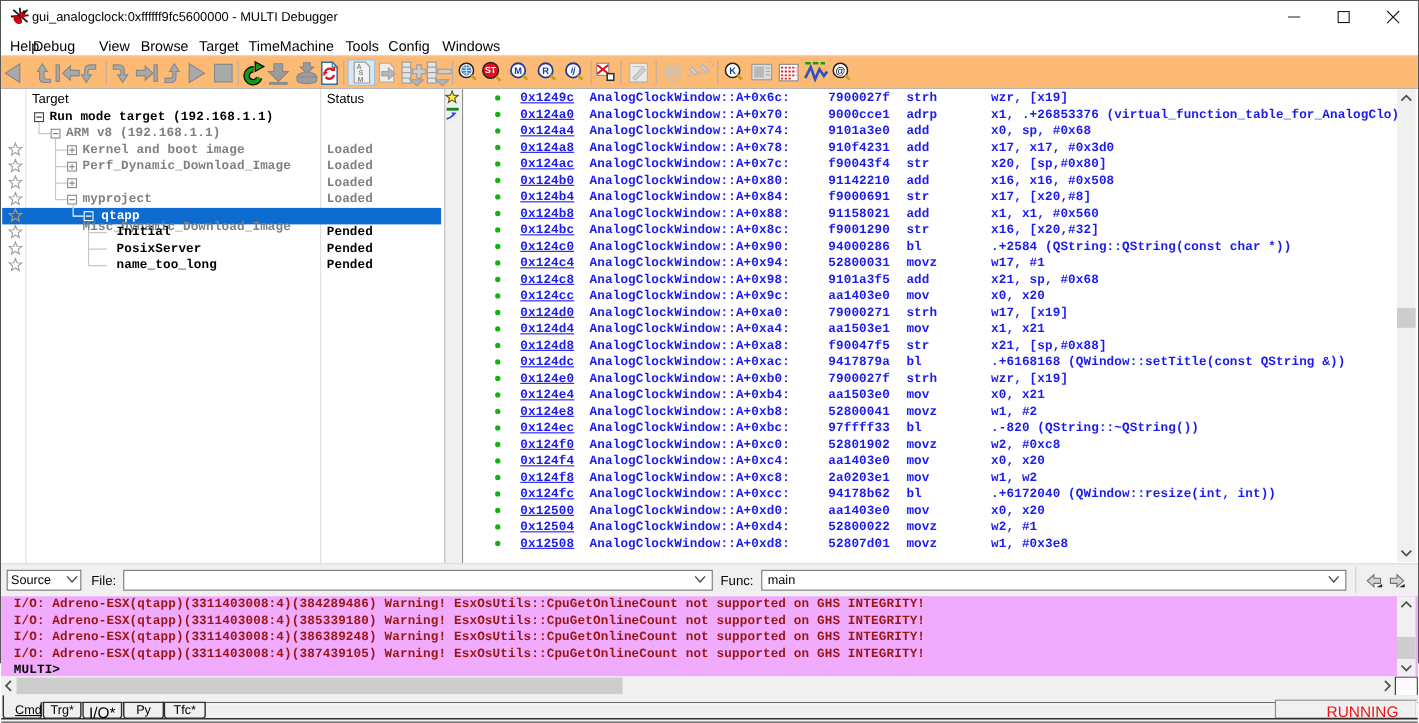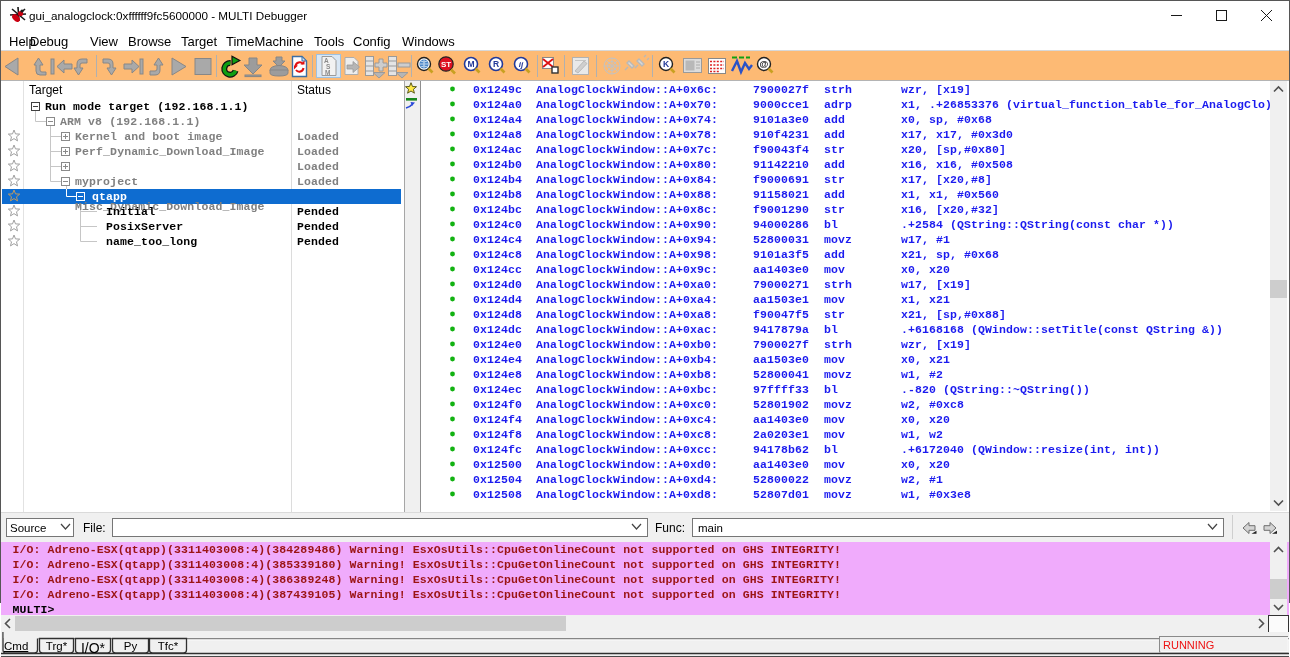--- a/index.html
+++ b/index.html
@@ -329,21 +329,21 @@
 <div class="abs tmono" style="left:105px;top:123px;color:#000000;">Initial</div>
 <div class="abs tmono" style="left:105px;top:138px;color:#000000;">PosixServer</div>
 <div class="abs tmono" style="left:105px;top:153px;color:#000000;">name_too_long</div>
 <div class="abs tmono" style="left:296px;top:48px;color:#808080;">Loaded</div>
 <div class="abs tmono" style="left:296px;top:63px;color:#808080;">Loaded</div>
 <div class="abs tmono" style="left:296px;top:78px;color:#808080;">Loaded</div>
 <div class="abs tmono" style="left:296px;top:93px;color:#808080;">Loaded</div>
 <div class="abs tmono" style="left:296px;top:123px;color:#000000;">Pended</div>
 <div class="abs tmono" style="left:296px;top:138px;color:#000000;">Pended</div>
 <div class="abs tmono" style="left:296px;top:153px;color:#000000;">Pended</div>
-<pre class="abs amono" style="left:472px;top:0.5px;">0x1249c
+<pre class="abs amono" style="left:472px;top:0.5px;text-decoration:underline;">0x1249c
 0x124a0
 0x124a4
 0x124a8
 0x124ac
 0x124b0
 0x124b4
 0x124b8
 0x124bc
 0x124c0
 0x124c4
@@ -546,21 +546,21 @@
     <path d="M111.5,6.5 L147.5,6.5 L147.5,18 Q147.5,21 144.5,21 L114.5,21 Q111.5,21 111.5,18 Z"></path>
     <path d="M148.5,6.5 L185.5,6.5 L185.5,18 Q185.5,21 182.5,21 L151.5,21 Q148.5,21 148.5,18 Z"></path>
   </g>
 
   <rect x="1158.5" y="4.5" width="128" height="15.5" fill="#f0f0f0" stroke="#8a8a8a" stroke-width="1"></rect>
   <line x1="1159.5" y1="19.6" x2="1287" y2="19.6" stroke="#ffffff" stroke-width="1"></line>
   <line x1="1286.6" y1="5" x2="1286.6" y2="19.5" stroke="#ffffff" stroke-width="1"></line>
 
   <rect x="0" y="24" width="1288" height="2" fill="#4a4a4a"></rect>
 </svg>
-<div class="abs" style="left:3px;top:7.5px;width:34px;text-align:left;font-size:11.5px;color:#000;text-decoration:underline;">Cmd</div>
+<div class="abs" style="left:3px;top:7.5px;width:34px;text-align:right;font-size:11.5px;color:#000;text-decoration:underline;">Cmd</div>
 <div class="abs" style="left:38px;top:7.5px;width:35px;text-align:center;font-size:11.5px;color:#000;">Trg*</div>
 <div class="abs" style="left:74px;top:7.5px;width:36px;text-align:center;font-size:14px;color:#000;">I/O*</div>
 <div class="abs" style="left:111px;top:7.5px;width:37px;text-align:center;font-size:11.5px;color:#000;">Py</div>
 <div class="abs" style="left:148px;top:7.5px;width:38px;text-align:center;font-size:11.5px;color:#000;">Tfc*</div>
-<div class="abs" style="left:1162px;top:7px;font-size:11px;color:#ee1212;">RUNNING</div>
+<div class="abs" style="left:1205px;top:7px;font-size:14px;color:#ee1212;">RUNNING</div>
 </div>
 
 </div>
 
 </body></html>

